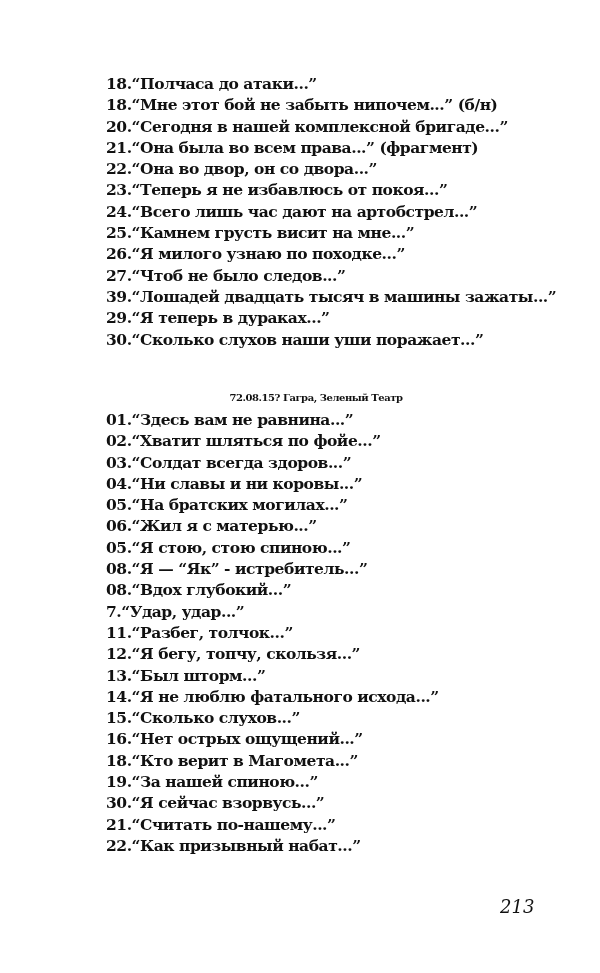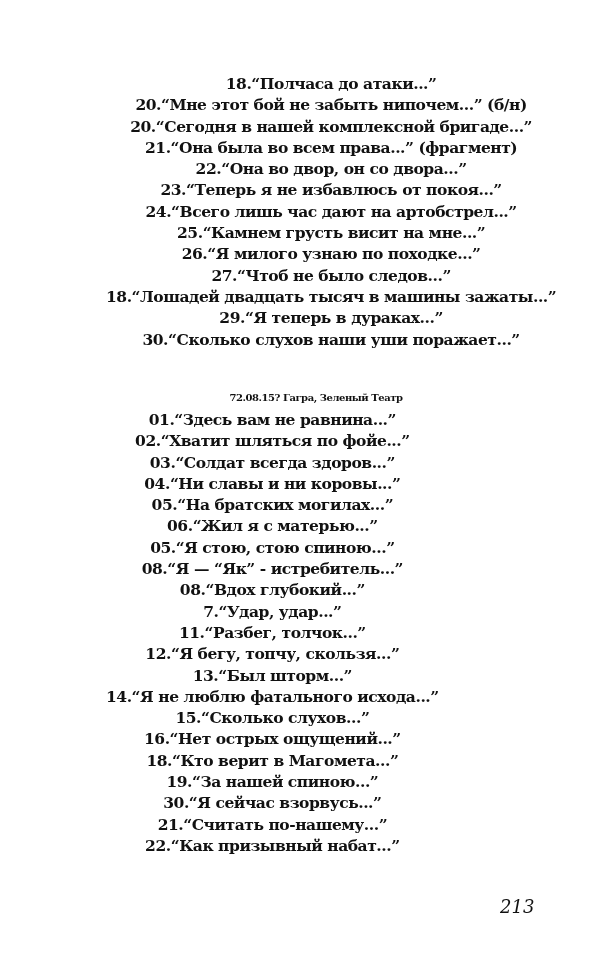--- a/index.html
+++ b/index.html
@@ -1,42 +1,42 @@
 <!DOCTYPE html>
 <html><head>
 <meta charset="utf-8">
 <style>
   html, body { margin: 0; padding: 0; background: #ffffff; }
   body { width: 600px; height: 973px; position: relative; overflow: hidden;
          font-family: "DejaVu Serif", "Liberation Serif", serif; color: #111; }
   .list { position: absolute; left: 106px; margin: 0; padding: 0; list-style: none; }
   .list li { font-size: 15.5px; font-weight: bold; line-height: 21.3px; height: 21.3px;
-             white-space: nowrap; letter-spacing: -0.45px; text-align: center; }
+             white-space: nowrap; letter-spacing: -0.45px; }
   #list1 { top: 73px; }
   #list2 { top: 409px; }
   .section-title { position: absolute; top: 376px; left: 0; width: 600px; text-align: center;
                    font-size: 10px; font-weight: bold; letter-spacing: -0.45px; margin: 16px; }
   .page-num { position: absolute; top: 896px; left: 500px; font-size: 18px; font-weight: normal;
               font-style: italic; letter-spacing: 0px; }
 </style>
 </head>
 <body>
 
 <ul class="list" id="list1">
   <li>18.“Полчаса до атаки...”</li>
-  <li>20.“Мне этот бой не забыть нипочем...” (б/н)</li>
+  <li>18.“Мне этот бой не забыть нипочем...” (б/н)</li>
   <li>20.“Сегодня в нашей комплексной бригаде...”</li>
   <li>21.“Она была во всем права...” (фрагмент)</li>
   <li>22.“Она во двор, он со двора...”</li>
   <li>23.“Теперь я не избавлюсь от покоя...”</li>
   <li>24.“Всего лишь час дают на артобстрел...”</li>
   <li>25.“Камнем грусть висит на мне...”</li>
   <li>26.“Я милого узнаю по походке...”</li>
   <li>27.“Чтоб не было следов...”</li>
-  <li>18.“Лошадей двадцать тысяч в машины зажаты...”</li>
+  <li>39.“Лошадей двадцать тысяч в машины зажаты...”</li>
   <li>29.“Я теперь в дураках...”</li>
   <li>30.“Сколько слухов наши уши поражает...”</li>
 </ul>
 
 <h2 class="section-title">72.08.15? Гагра, Зеленый Театр</h2>
 
 <ul class="list" id="list2">
   <li>01.“Здесь вам не равнина...”</li>
   <li>02.“Хватит шляться по фойе...”</li>
   <li>03.“Солдат всегда здоров...”</li>

